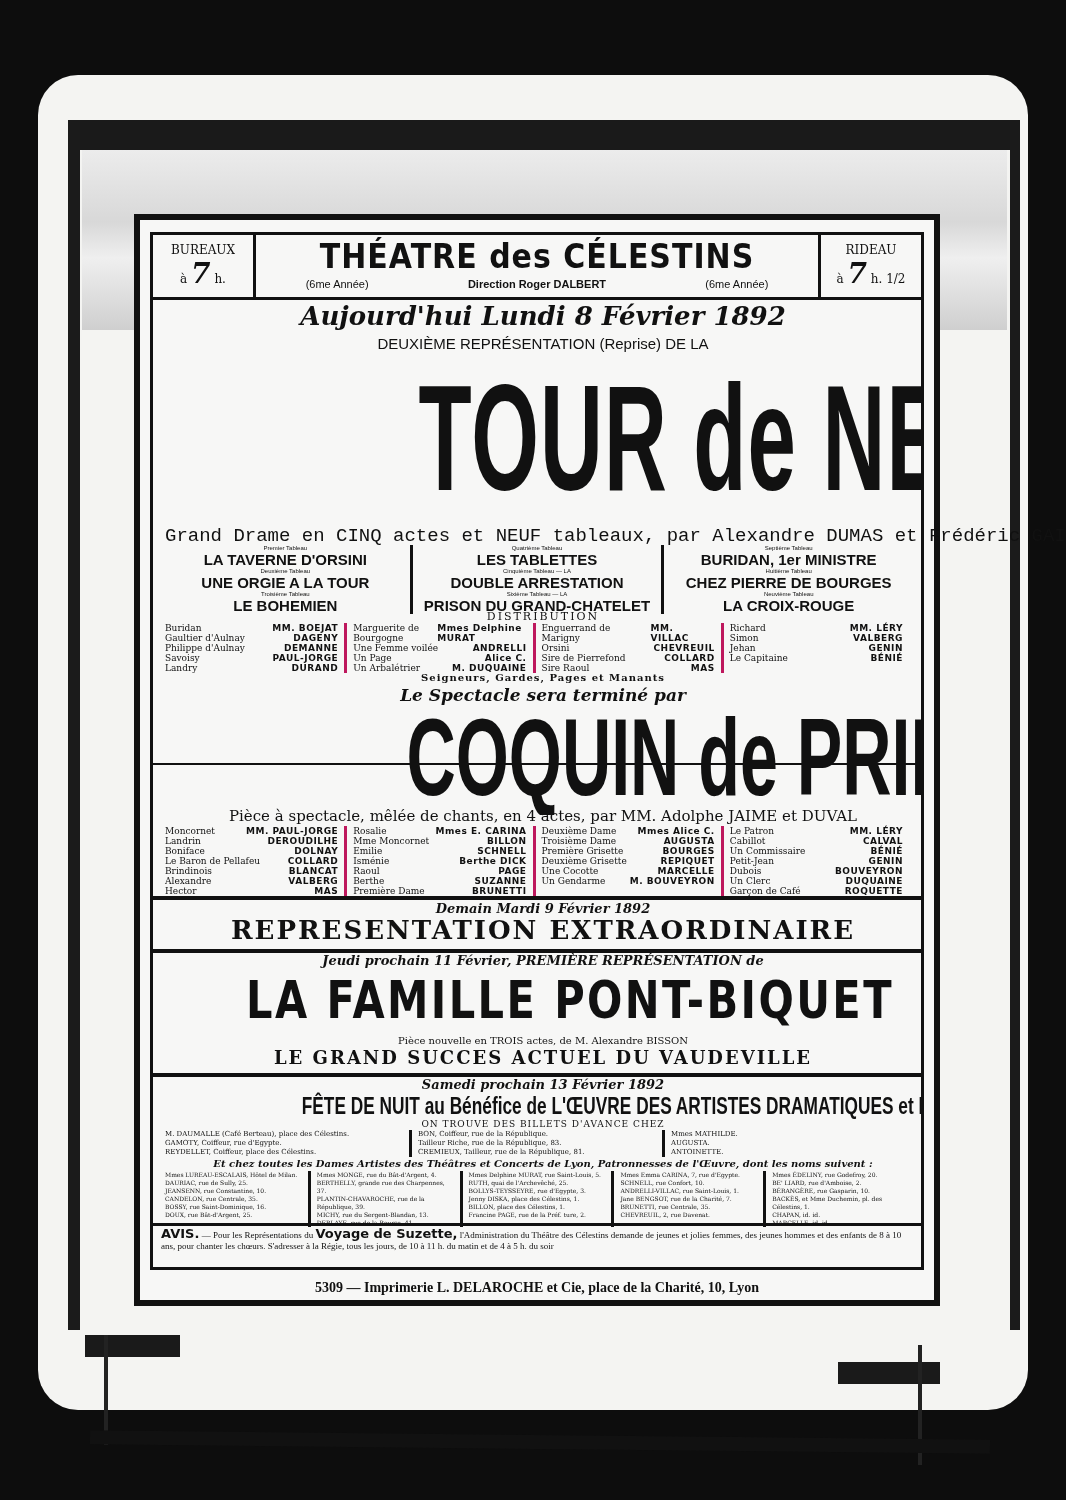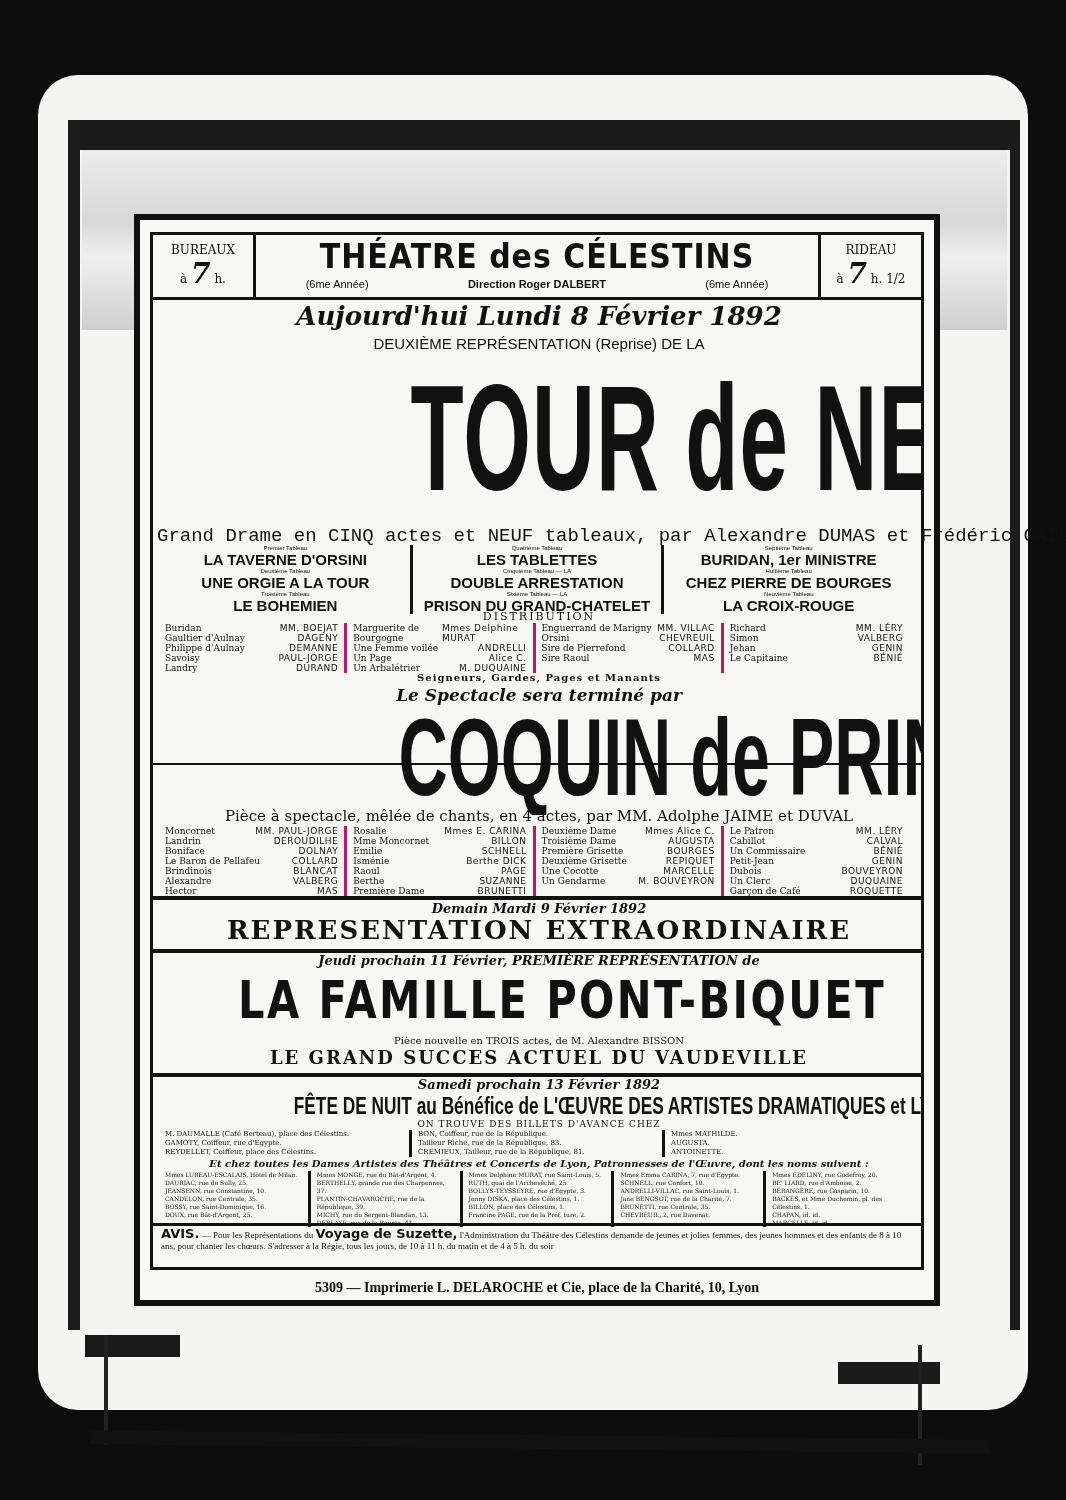--- a/index.html
+++ b/index.html
@@ -10,40 +10,40 @@
   .frame-left{position:absolute;left:68px;top:120px;width:12px;height:1210px;background:#1b1b1b;}
   .frame-right{position:absolute;left:1010px;top:140px;width:10px;height:1190px;background:#1b1b1b;}
   .poster{position:absolute;left:134px;top:214px;width:806px;height:1092px;background:#f7f7f6;border:6px solid #111;box-sizing:border-box;}
   .inner{position:absolute;left:10px;top:12px;right:10px;bottom:30px;border:3px solid #111;}
   .bottom-bar{position:absolute;left:90px;top:1435px;width:900px;height:14px;background:#111;transform:rotate(0.6deg);}
   .stool-l{position:absolute;left:85px;top:1335px;width:95px;height:22px;background:#1a1a1a;}
   .stool-r{position:absolute;left:838px;top:1362px;width:102px;height:22px;background:#1a1a1a;}
   .leg-l{position:absolute;left:104px;top:1335px;width:4px;height:110px;background:#222;}
   .leg-r{position:absolute;left:918px;top:1345px;width:4px;height:120px;background:#222;}
 
-  .row{position:absolute;left:4px;right:0;text-align:center;white-space:nowrap;}
+  .row{position:absolute;left:12px;right:0;text-align:center;white-space:nowrap;}
   .hdr{position:absolute;left:0;right:0;top:0;height:62px;border-bottom:3px solid #111;}
   .hdr .box{position:absolute;top:0;bottom:0;text-align:center;font-size:12px;}
   .hdr .l{left:0;width:100px;border-right:3px solid #111;}
   .hdr .r{right:0;width:100px;border-left:3px solid #111;}
   .hdr .c{left:103px;right:103px;}
   .big7{font-size:28px;font-weight:bold;font-style:italic;}
   .theatre{font-family:"DejaVu Sans",sans-serif;font-weight:bold;font-size:30px;letter-spacing:1px;transform:scaleY(1.1);}
   .small{font-size:11px;font-family:"Liberation Sans",sans-serif;}
   .ital{font-style:italic;font-weight:bold;}
   .cond{font-family:"Liberation Sans",sans-serif;font-weight:bold;transform:scaleX(.62);display:inline-block;transform-origin:center;}
   .cols{position:absolute;left:8px;right:8px;display:flex;}
   .cols > div{flex:1;text-align:center;font-family:"Liberation Sans",sans-serif;font-weight:bold;font-size:15px;line-height:17px;}
   .cols > div + div{border-left:3px solid #111;}
   .tab{display:block;font-size:6px;font-weight:normal;line-height:6px;}
   .cast{position:absolute;left:6px;right:12px;display:flex;font-size:9px;line-height:10px;}
   .cast > div{flex:1;padding:0 6px;}
   .cast > div + div{border-left:3px solid #be185d;}
   .cast .ln{display:flex;justify-content:space-between;}
-  .cast .a{font-family:"DejaVu Sans",sans-serif;font-weight:normal;letter-spacing:.5px;}
+  .cast .a{font-family:"DejaVu Sans",sans-serif;font-weight:bold;letter-spacing:.5px;}
   .hr{position:absolute;left:0;right:0;height:4px;background:#111;}
   .note{position:absolute;left:6px;right:6px;display:flex;font-size:7px;line-height:9px;}
   .note > div{flex:1;padding:0 6px;}
   .note > div + div{border-left:3px solid #111;}
 </style>
 </head>
 <body>
 
 <div class="card"></div>
 <div class="frame-top"></div>

